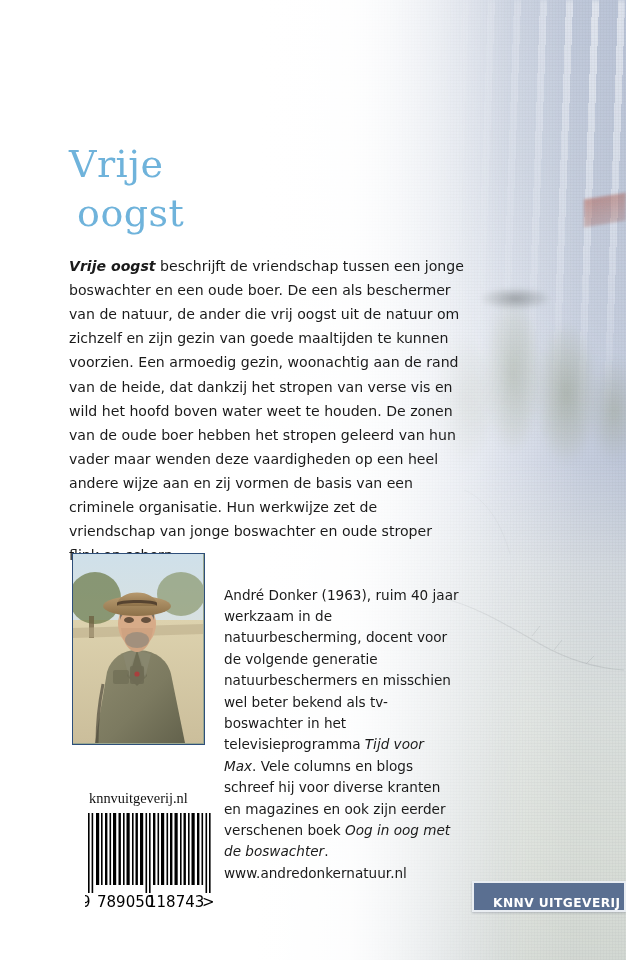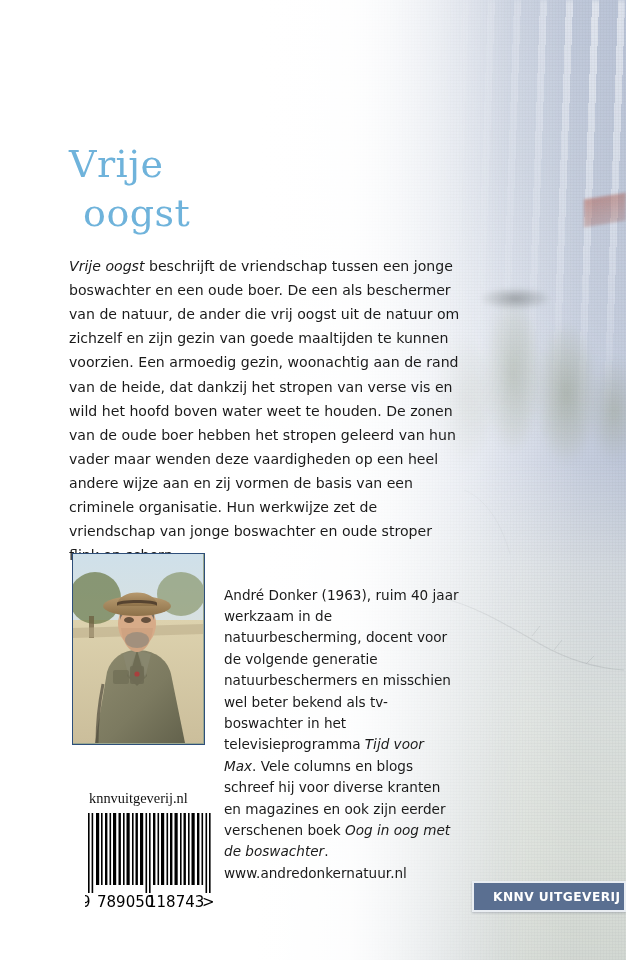--- a/index.html
+++ b/index.html
@@ -162,35 +162,35 @@
     width: 420px;
     color: #6fb3db;
     font-family: "DejaVu Serif", "Liberation Serif", serif;
     font-weight: 400;
     font-size: 38px;
     line-height: 49px;
     letter-spacing: 0.5px;
   }
   .title .l2 {
     display: block;
-    margin-left: 14px;
+    margin-left: 8px;
   }
 
   .blurb {
     position: absolute;
     left: 69px;
     top: 240px;
     width: 396px;
     color: #1a1a1a;
     font-family: "DejaVu Sans", "Liberation Sans", sans-serif;
     font-size: 14.1px;
     line-height: 24.1px;
     text-align: left;
   }
-  .blurb em { font-style: italic; }
+  .blurb em { font-style: italic; font-weight: bold; }
 
   .author-photo {
     position: absolute;
     left: 72px;
     top: 553px;
     width: 133px;
     height: 192px;
     border: 1.5px solid #2e4f7a;
     box-sizing: border-box;
     overflow: hidden;
@@ -232,21 +232,21 @@
   .publisher-logo {
     position: absolute;
     left: 472px;
     top: 881px;
     width: 154px;
     height: 31px;
     background: #5a6f91;
     border: 2px solid #e9edf2;
     box-sizing: border-box;
     display: flex;
-    align-items: center;
+    align-items: flex-end;
     box-shadow: 0 1px 2px rgba(60,70,90,0.28);
   }
   .publisher-logo .plabel {
     color: #ffffff;
     font-family: "DejaVu Sans", "Liberation Sans", sans-serif;
     font-size: 12.2px;
     font-weight: 700;
     letter-spacing: 0.45px;
     margin-left: 19px;
     white-space: nowrap;

